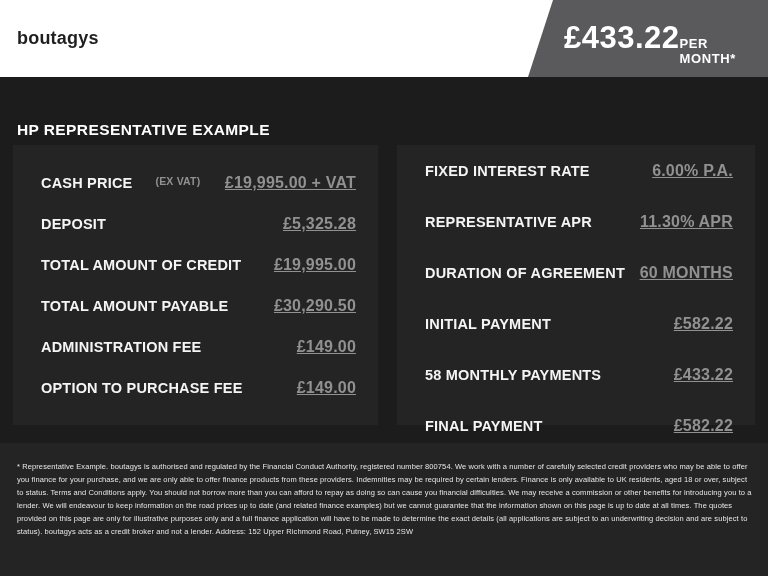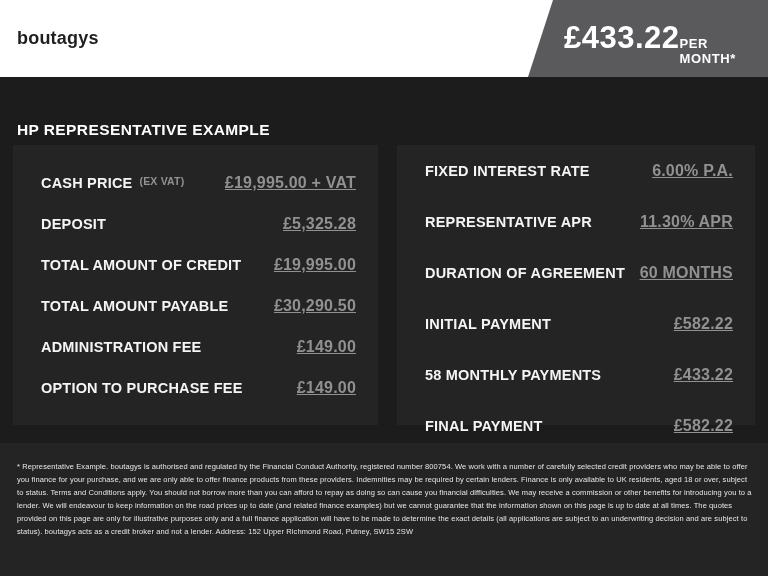--- a/index.html
+++ b/index.html
@@ -59,21 +59,21 @@
   .panel.right{left:397px;width:358px;gap:33px;}
   .row{
     height:41px;display:flex;align-items:center;justify-content:space-between;
   }
   .row .lblwrap{display:flex;align-items:flex-start;white-space:nowrap;}
   .row .lbl{
     font-size:14.5px;font-weight:bold;color:var(--label-text);letter-spacing:.2px;
   }
   .row .note{
     font-size:10.5px;font-weight:bold;color:var(--value-text);
-    margin-left:7px;letter-spacing:.2px;
+    margin-left:23px;letter-spacing:.2px;
   }
   .row .note:empty{display:none;}
   .row .val{
     font-size:16px;font-weight:bold;color:var(--value-text);
     white-space:nowrap;letter-spacing:.2px;text-decoration:underline;
   }
   
   .footer{
     position:absolute;left:0;top:443px;width:768px;height:133px;
     background:var(--panel-bg);

